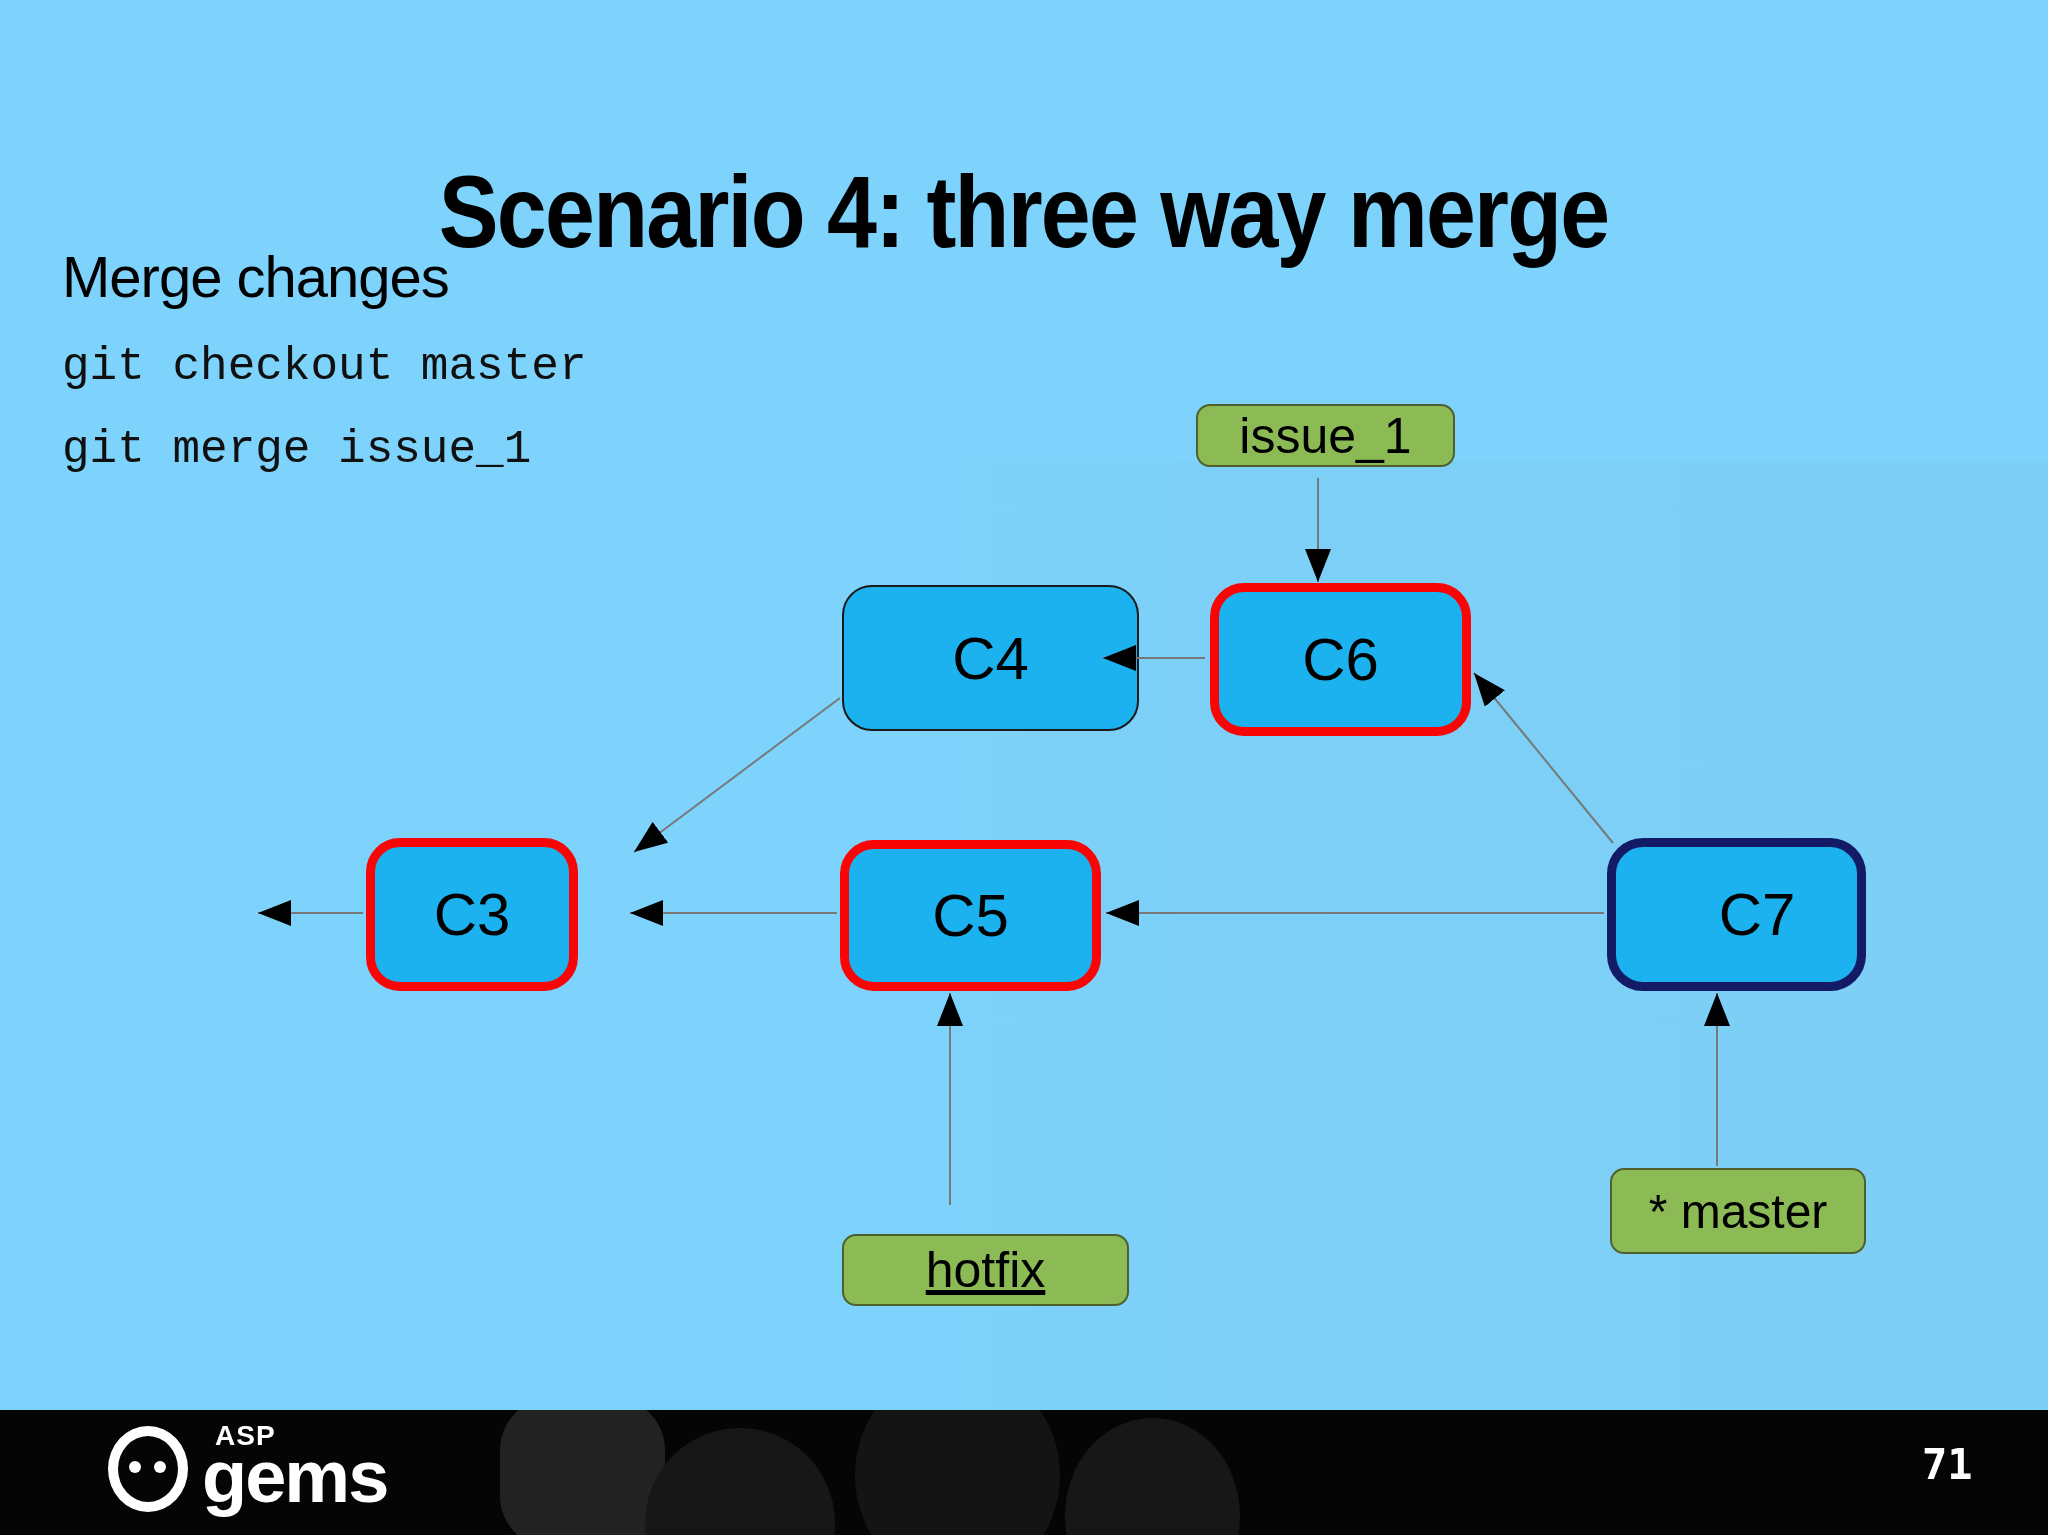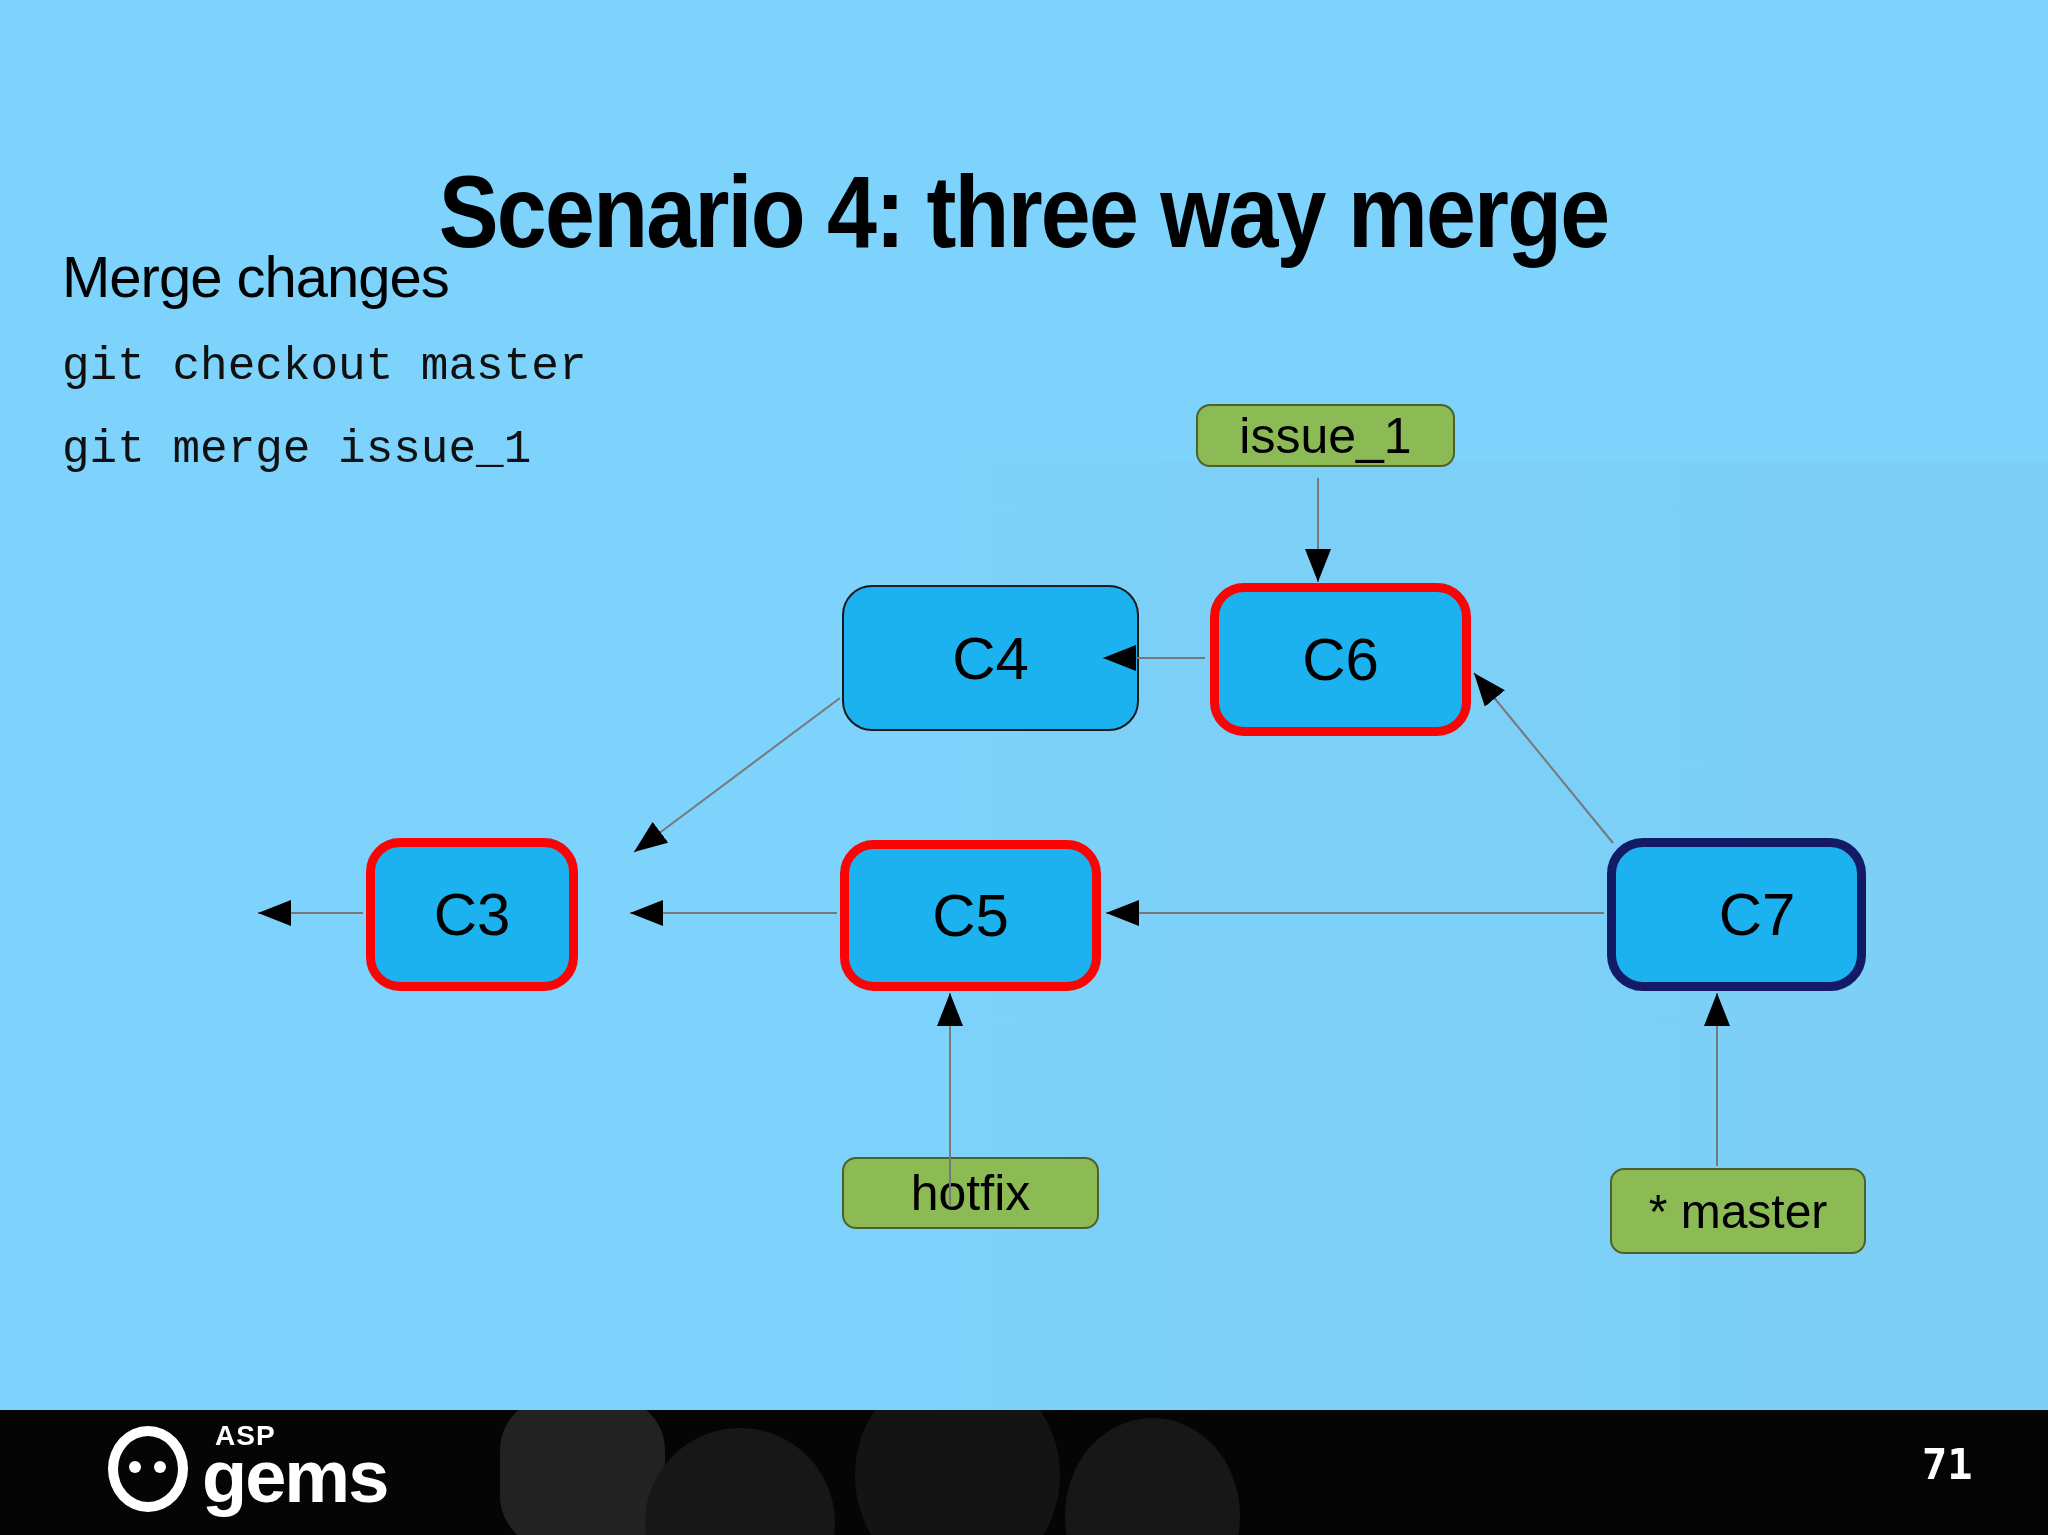--- a/index.html
+++ b/index.html
@@ -84,21 +84,21 @@
     <span>C5</span>
   </div>
   <div class="commit red" style="left:1210px; top:583px; width:261px; height:153px;">
     <span>C6</span>
   </div>
   <div class="commit navy" style="left:1607px; top:838px; width:259px; height:153px;padding-left:41px;">
     <span>C7</span>
   </div>
 
   <div class="branch" style="left:1196px; top:404px;  width:259px; height:63px;">issue_1</div>
-  <div class="branch" style="left:842px;  top:1157px; width:257px; height:72px;">hotfix</div>
+  <div class="branch" style="left:842px;  top:1234px; width:287px; height:72px;text-decoration:underline;">hotfix</div>
   <div class="branch" style="left:1610px; top:1168px; width:256px; height:86px; font-size:48px;">* master</div>
 
   <svg class="edges" width="2048" height="1535">
     <defs>
       <marker id="ah" markerUnits="userSpaceOnUse" markerWidth="36" markerHeight="26" refX="33" refY="13" orient="auto">
         <polygon points="0,0 33,13 0,26" fill="#000000"></polygon>
       </marker>
     </defs>
     <line x1="1318" y1="478" x2="1318" y2="582" marker-end="url(#ah)"></line>
     <line x1="1205" y1="658" x2="1103" y2="658" marker-end="url(#ah)"></line>

